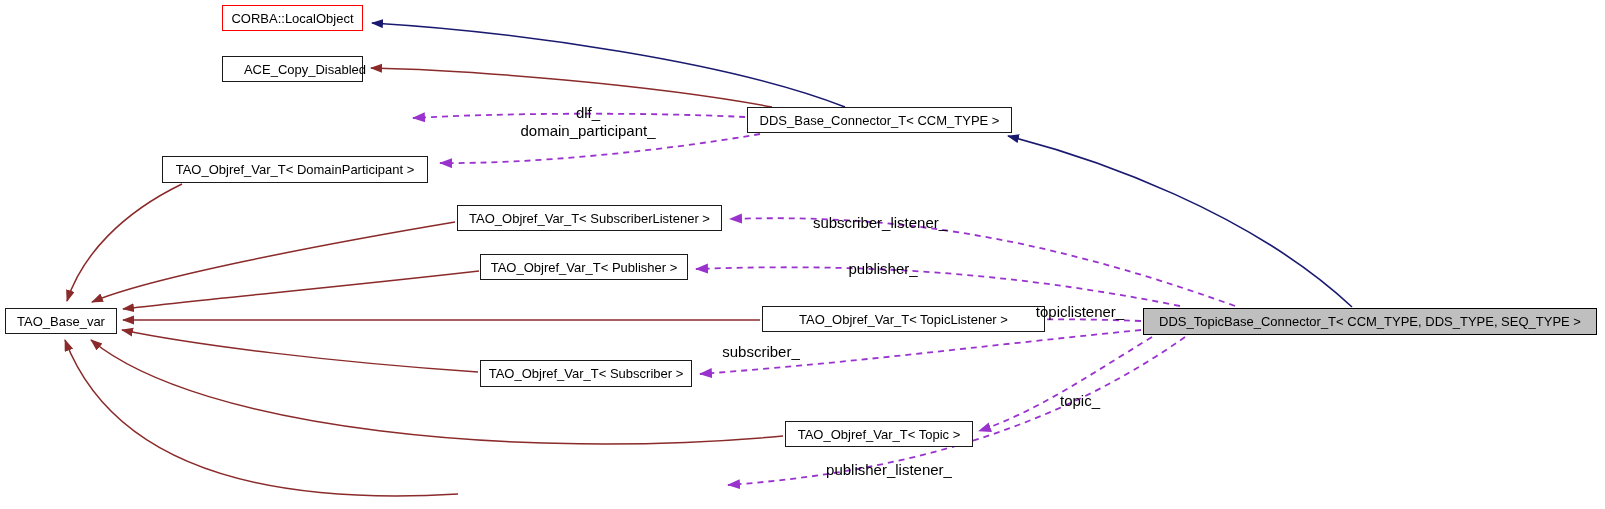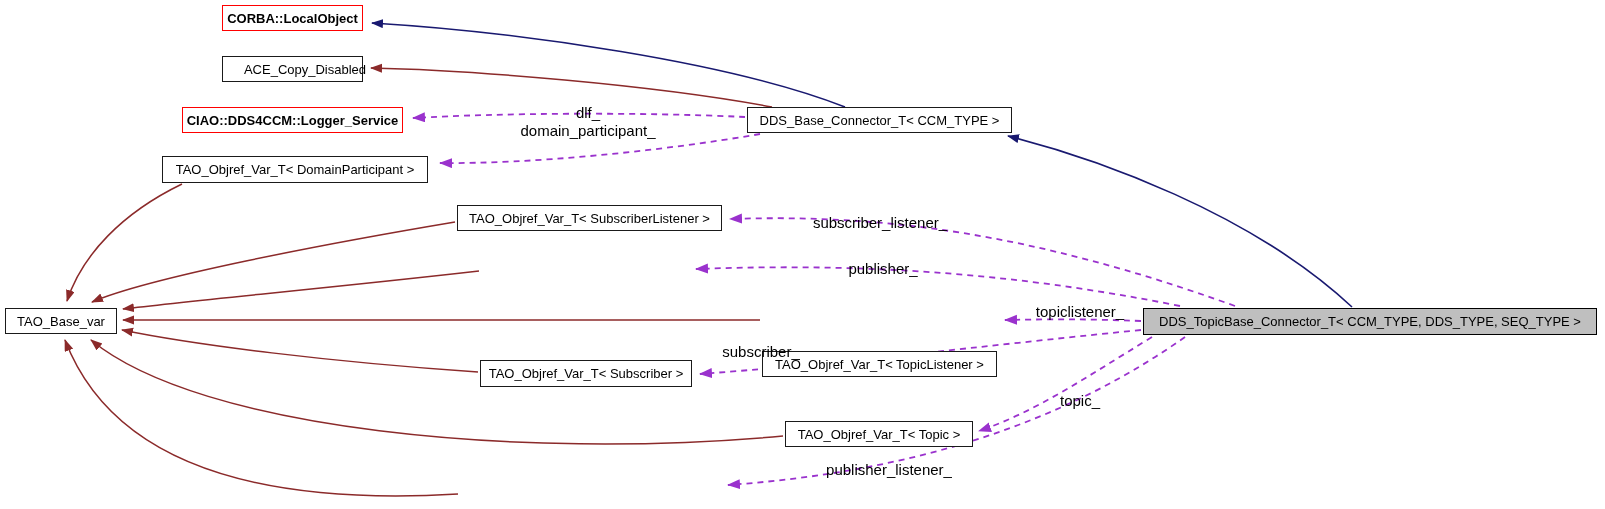--- a/index.html
+++ b/index.html
@@ -23,21 +23,21 @@
   .e-pur{stroke:var(--c-use);stroke-width:1.8;fill:none;stroke-dasharray:6 5;}
   .mh-nav{fill:var(--c-inh-pub);}
   .mh-red{fill:var(--c-inh-pri);}
   .mh-pur{fill:var(--c-use);}
   .node{
     position:absolute;display:flex;align-items:center;justify-content:center;
     background:var(--c-bg);border:1.4px solid var(--c-border);
     font-size:13px;color:var(--c-text);white-space:nowrap;box-sizing:border-box;
     cursor:pointer;
   }
-  .node.trunc{border-color:var(--c-border-trunc);font-weight:bold;}
+  .node.trunc{border-color:var(--c-border-trunc);}
   .node.selected{background:var(--c-sel-fill);border:1.6px solid #000;cursor:default;}
   .elabel{
     position:absolute;transform:translate(-50%,-50%);
     font-size:15px;color:var(--c-text);white-space:nowrap;
   }
 </style>
 </head>
 <body>
 
 <div class="canvas">
@@ -74,30 +74,30 @@
     <path class="e-pur" d="M 1141,321 C 1090,319 1055,319 1005,320" marker-end="url(#m-pur)"></path>
     <path class="e-pur" d="M 1141,330 C 970,347 860,362 700,374" marker-end="url(#m-pur)"></path>
     <path class="e-pur" d="M 1152,337 C 1085,378 1035,412 979,431" marker-end="url(#m-pur)"></path>
     <path class="e-pur" d="M 1185,337 C 1060,425 910,472 728,485" marker-end="url(#m-pur)"></path>
   </svg>
 
   <div class="node trunc" style="left:222px;top:5px;width:141px;height:26px;">CORBA::LocalObject</div>
 
   <div class="node" style="left:222px;top:56px;width:141px;height:26px;padding-left:25px;">ACE_Copy_Disabled</div>
 
-  <div class="node trunc" style="left:182px;top:107px;width:221px;height:26px;">CIAO::DDS4CCM::Logger_Service</div>
 
   <div class="node" style="left:162px;top:156px;width:266px;height:27px;">TAO_Objref_Var_T&lt; DomainParticipant &gt;</div>
 
   <div class="node" style="left:457px;top:205px;width:265px;height:26px;">TAO_Objref_Var_T&lt; SubscriberListener &gt;</div>
 
+  <div class="node" style="left:480px;top:254px;width:208px;height:26px;">TAO_Objref_Var_T&lt; Publisher &gt;</div>
 
   <div class="node" style="left:5px;top:308px;width:112px;height:26px;">TAO_Base_var</div>
 
-  <div class="node" style="left:762px;top:306px;width:235px;height:26px;margin-top:45px;">TAO_Objref_Var_T&lt; TopicListener &gt;</div>
+  <div class="node" style="left:762px;top:306px;width:283px;height:26px;">TAO_Objref_Var_T&lt; TopicListener &gt;</div>
 
   <div class="node" style="left:785px;top:421px;width:188px;height:26px;">TAO_Objref_Var_T&lt; Topic &gt;</div>
 
   <div class="node" style="left:480px;top:360px;width:212px;height:27px;">TAO_Objref_Var_T&lt; Subscriber &gt;</div>
 
 
   <div class="node" style="left:747px;top:107px;width:265px;height:26px;">DDS_Base_Connector_T&lt; CCM_TYPE &gt;</div>
 
   <div class="node selected" style="left:1143px;top:308px;width:454px;height:27px;">DDS_TopicBase_Connector_T&lt; CCM_TYPE, DDS_TYPE, SEQ_TYPE &gt;</div>
 

